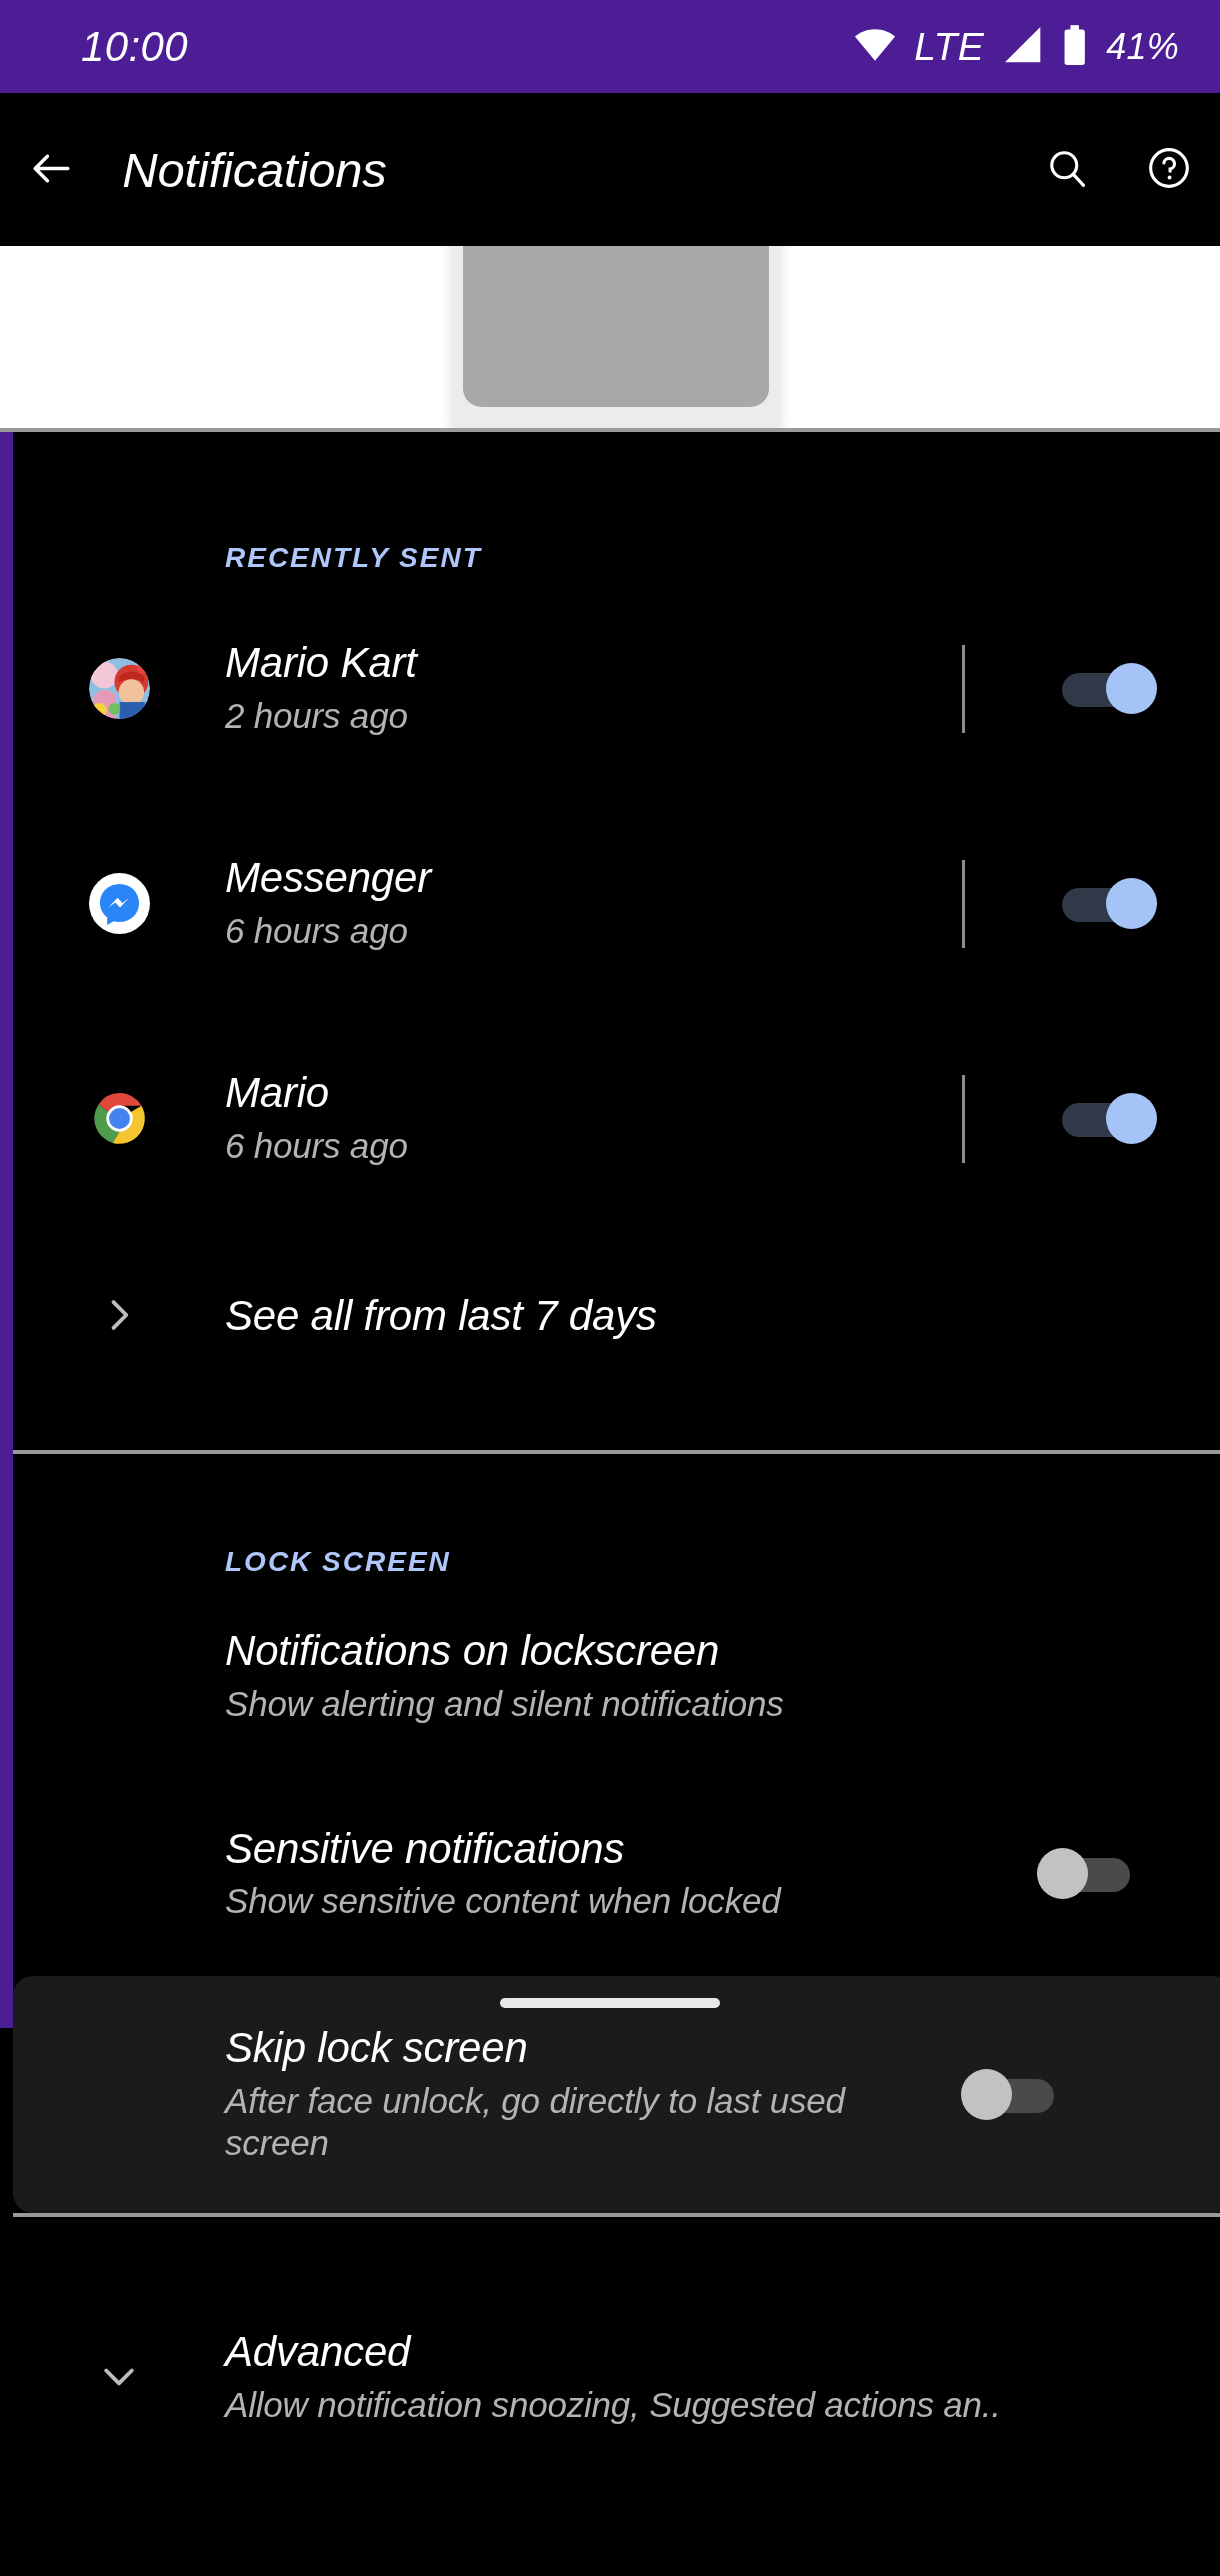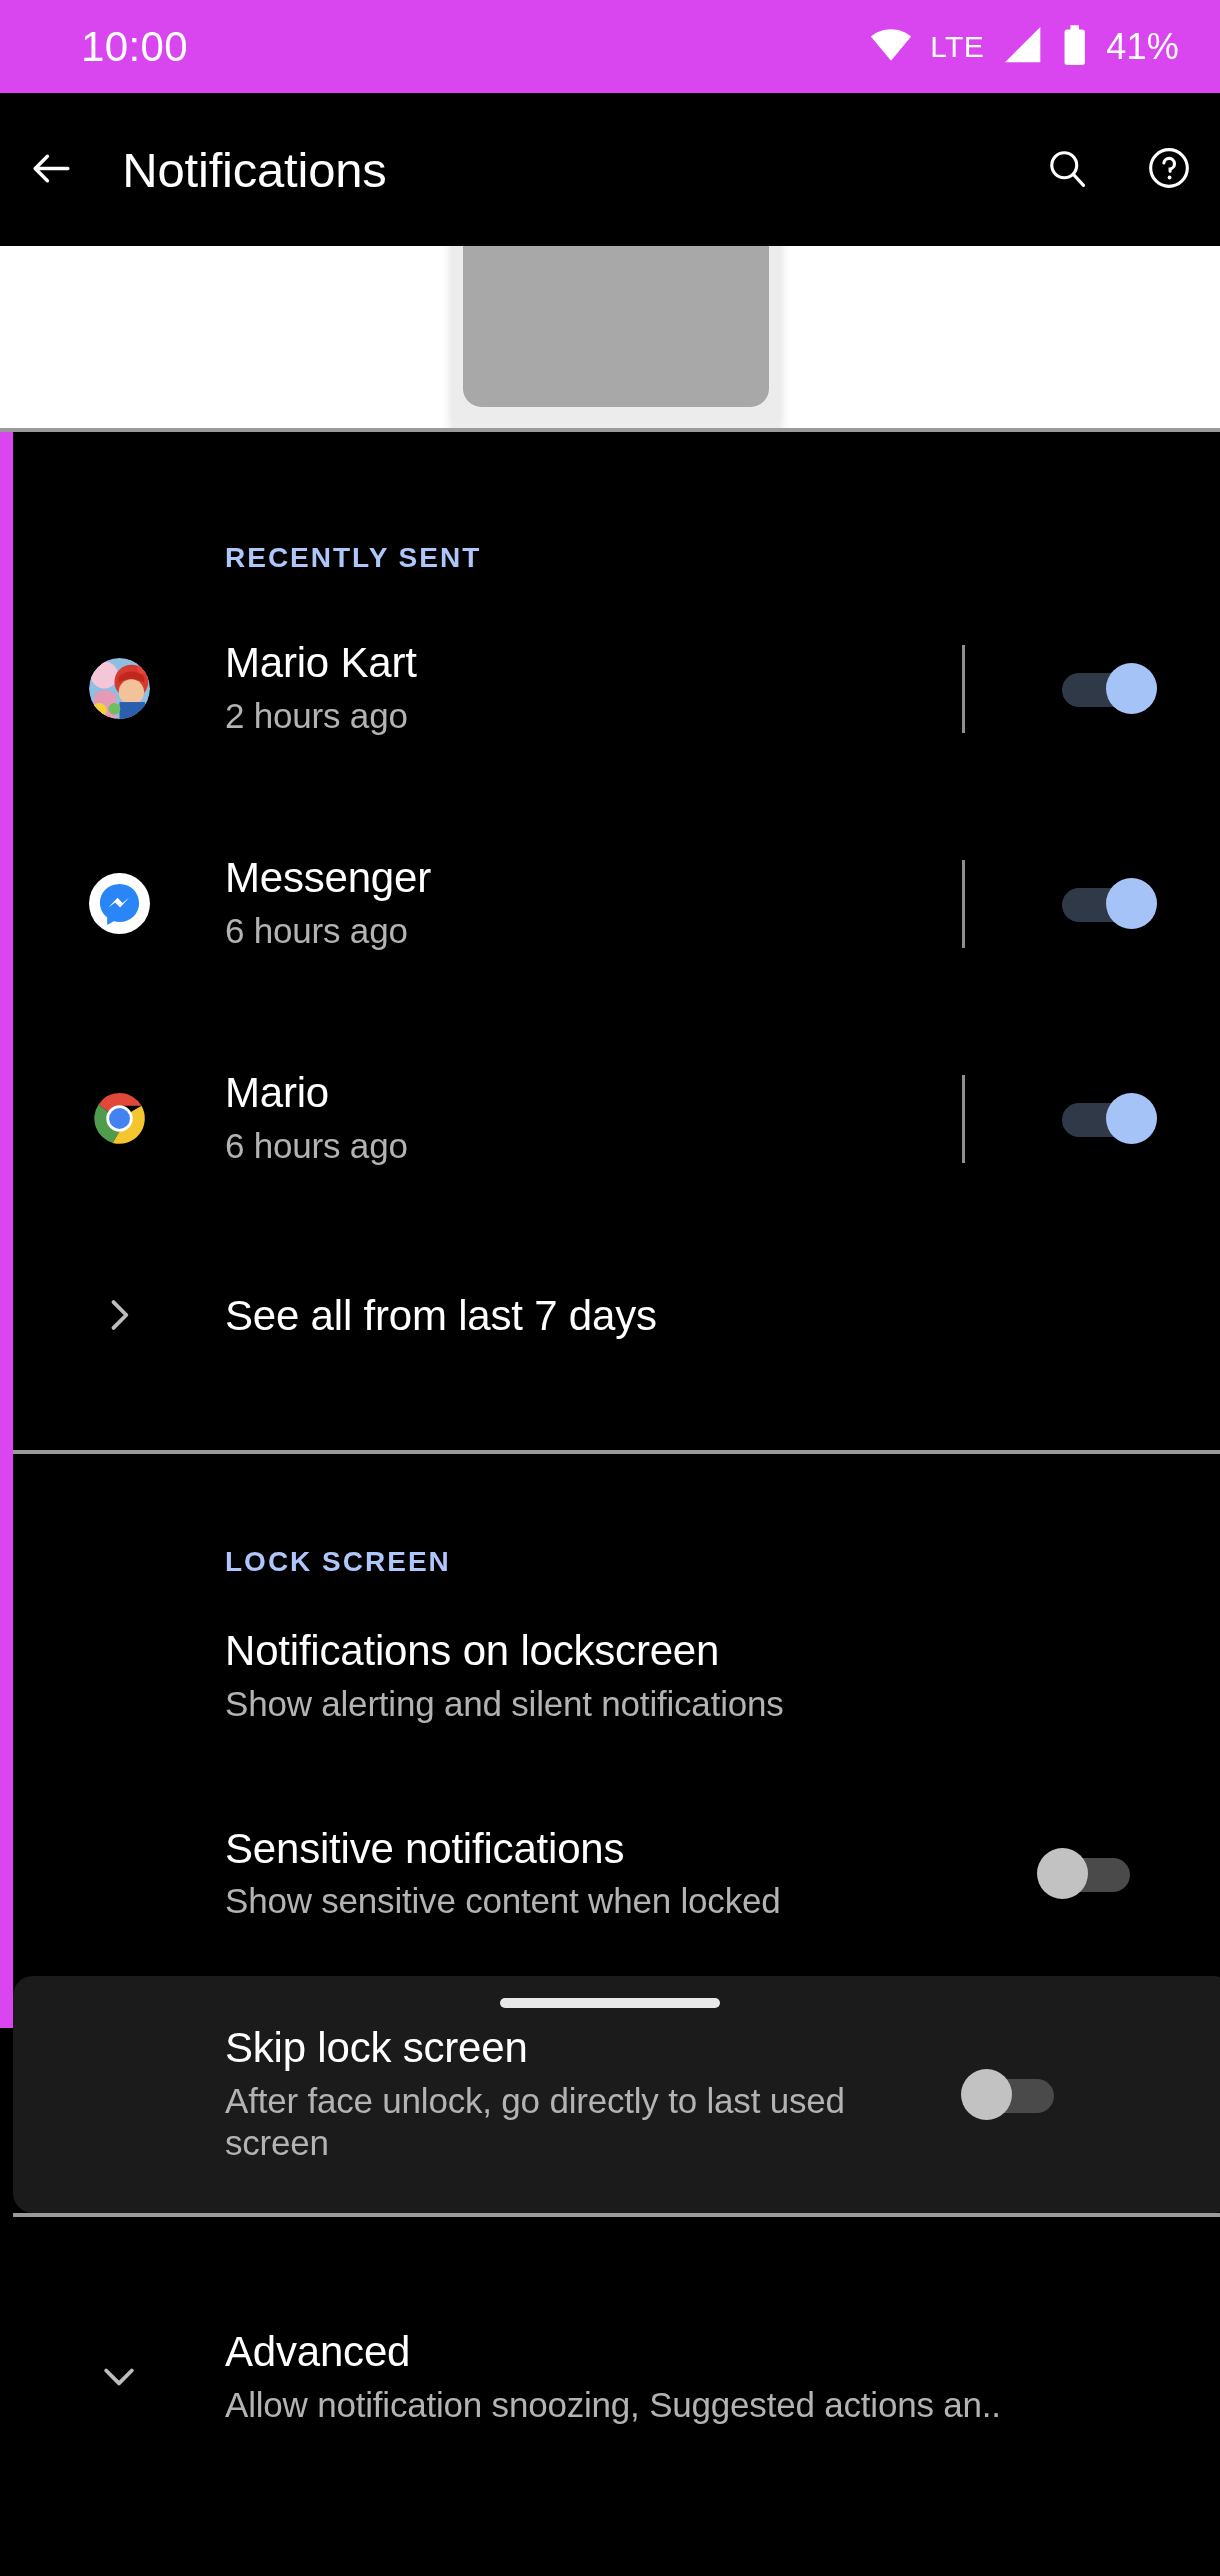--- a/index.html
+++ b/index.html
@@ -2,31 +2,31 @@
 <html style="font-size:13.6px"><head>
 <meta charset="utf-8">
 <style>
   * { margin:0; padding:0; box-sizing:border-box; }
   html, body {
     width:1220px; height:2576px;
     background:#000;
     font-family:"Liberation Sans", sans-serif;
     overflow:hidden;
   }
-  #screen { position:relative; width:1220px; height:2028px; background:#d946ef; }
+  #screen { position:relative; width:1220px; height:2028px; background:#4c1d95;font-style:italic; }
 
   
   .statusbar{
     position:absolute; top:0; left:0; width:1220px; height:93px;
     display:flex; align-items:center; justify-content:space-between;
     padding:0 41px 0 81px; color:#fff;
   }
   .sb-clock{ font-size:42px; letter-spacing:0.4px; }
   .sb-right{ display:flex; align-items:center; gap:18.6px; }
-  .sb-lte{ font-size:30px; letter-spacing:0.4px; }
+  .sb-lte{ font-size:39px; letter-spacing:0.4px; }
   .sb-batt-pct{ font-size:36px; letter-spacing:0.2px; }
 
   
   .appbar{
     position:absolute; top:93px; left:0; width:1220px; height:153px;
     display:flex; align-items:center; background:#000;
   }
   .appbar-back{ width:102px; display:flex; align-items:center; justify-content:center; }
   .appbar-title{
     flex:1; color:#fff; font-size:49px; letter-spacing:-0.2px;

